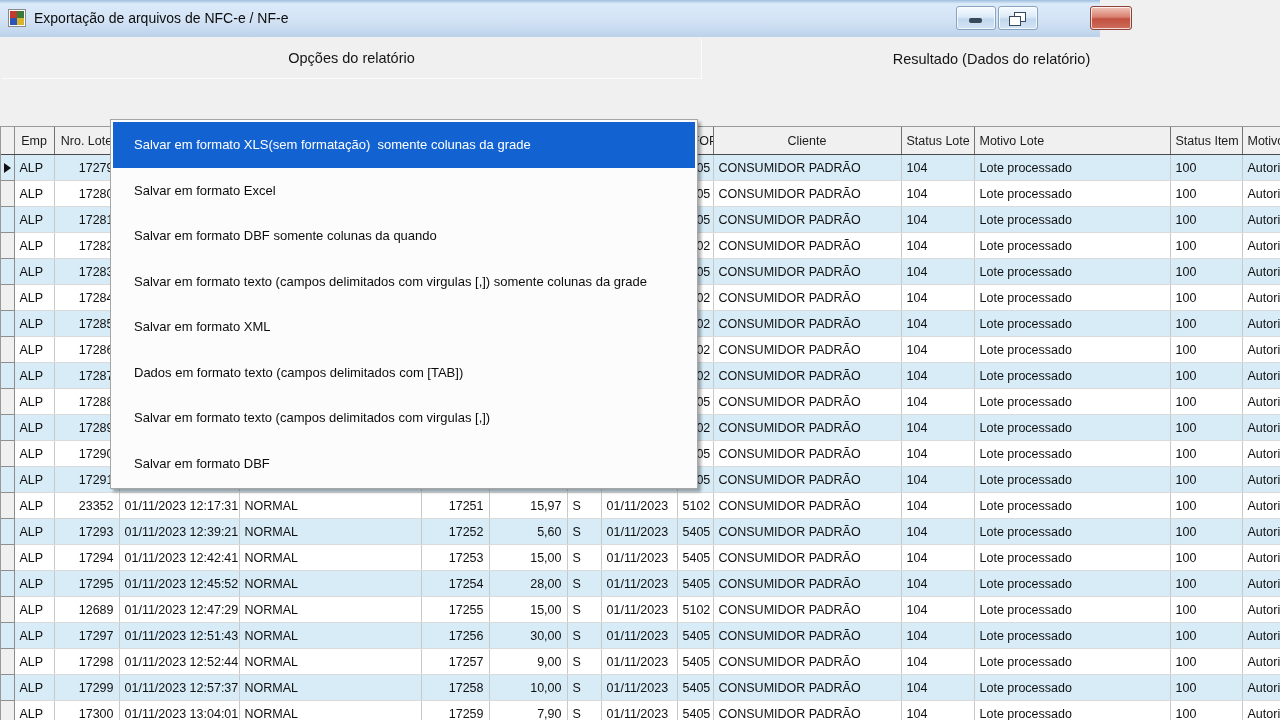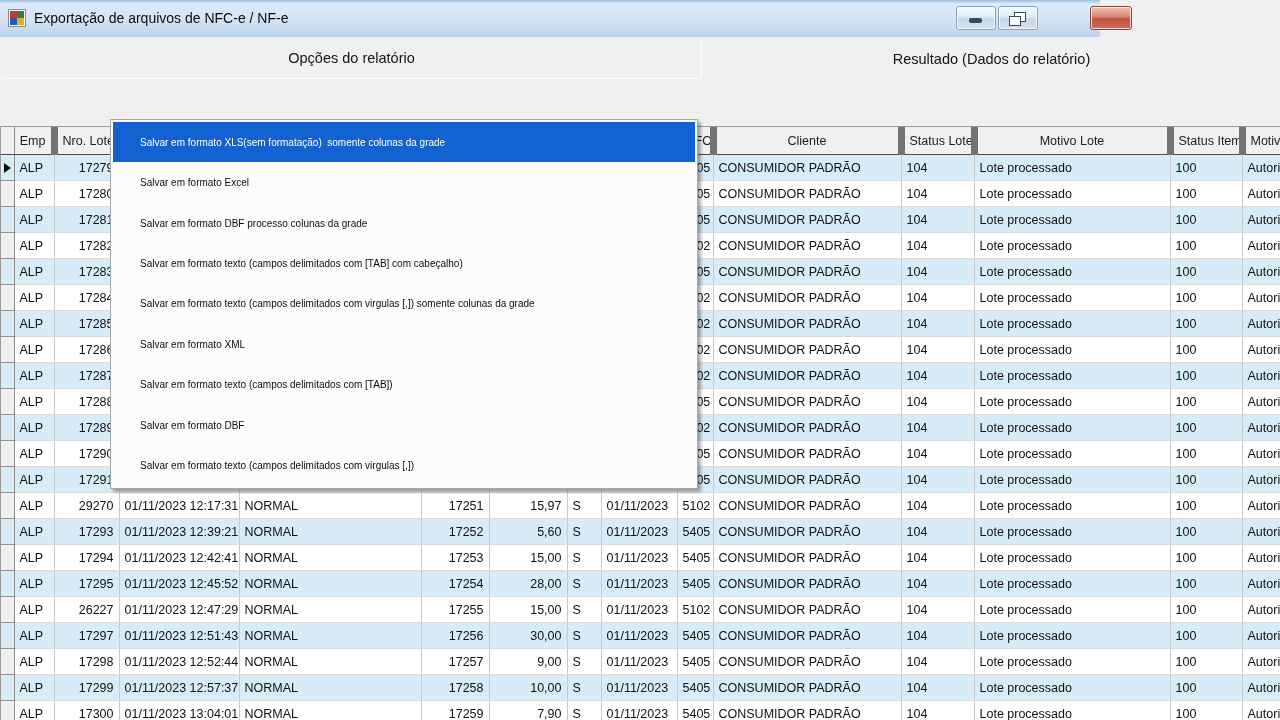--- a/index.html
+++ b/index.html
@@ -51,37 +51,37 @@
     border:1px solid #828790;background:#fff;font:13px "Liberation Sans",sans-serif;padding:0 4px;outline:none}
   .doc-btn{position:absolute;left:294px;top:85px;width:24px;height:24px;display:flex;align-items:center;justify-content:center}
   .doc{position:relative;width:13px;height:17px;background:#fff;border:1px solid #31507c;box-sizing:border-box}
   .funnel{position:absolute;left:2px;top:4px;width:0;height:0;border-left:4px solid transparent;border-right:4px solid transparent;border-top:6px solid #1a57c4}
   .funnel-stem{position:absolute;left:5px;top:9px;width:2px;height:4px;background:#1a57c4}
   .displayed-at{position:absolute;left:1090px;top:101px;width:260px;font-size:13px;color:#555;white-space:nowrap}
   
   .grid{position:absolute;left:0;top:126px;width:1280px;bottom:0;overflow:hidden;background:#fff;
     border-top:1px solid #999;border-left:1px solid #999;box-sizing:border-box}
   table{border-collapse:collapse;table-layout:fixed;width:1460px}
-  th{height:27px;background:#f0f0f0;border-right:7px solid #737373;border-bottom:1px solid #4a4a4a;
+  th{height:27px;background:#f0f0f0;border-right:1px solid #737373;border-bottom:1px solid #4a4a4a;
     font-weight:normal;font-size:12.5px;color:#1c1c1c;padding:0 5px;white-space:nowrap;overflow:hidden;text-align:center}
   td{height:25px;border-right:1px solid #c9c9c9;border-bottom:1px solid #dadada;
     font-size:12.5px;color:#101010;padding:0 5px;white-space:nowrap;overflow:hidden}
   tr.blue td{background:#d8ecf8}
   td.c-ind,th.h-ind{background:#f0f0f0;border-right:1px solid #8c8c8c;border-bottom:1px solid #8f8f8f;padding:0}
   th.h-ind{border-bottom:1px solid #4a4a4a}
   .c-lote,.c-nota,.c-valor,.c-cfop{text-align:right}
-  .h-motivo_lote{text-align:center}
+  .h-motivo_lote{text-align:left}
   .h-motivo{text-align:left}
   .h-cfop{text-align:right}
   .row-marker{display:block;margin:0 auto;width:0;height:0;border-left:7px solid #111;border-top:5px solid transparent;border-bottom:5px solid transparent}
   
   .menu{position:absolute;left:110px;top:119px;width:588px;height:370px;z-index:50;
     background:#fcfcfc;border:1px solid #a6a6a6;box-sizing:border-box;padding:2px;
     display:flex;flex-direction:column;box-shadow:3px 3px 3px rgba(0,0,0,.32)}
-  .menu-item{flex:1;display:flex;align-items:center;padding-left:27px;font-size:10px;color:#0c0c0c;white-space:pre;cursor:default}
+  .menu-item{flex:1;display:flex;align-items:center;padding-left:21px;font-size:13px;color:#0c0c0c;white-space:pre;cursor:default}
   .menu-item.selected{background:#1262d1;color:#fff}
 </style>
 </head>
 <body>
 
 <div class="titlebar">
   <div class="app-icon">
     <i class="q1"></i>
       <i class="q2"></i>
       <i class="q3"></i>
@@ -393,21 +393,21 @@
           <td class="c-cfop">5405</td>
           <td class="c-cliente">CONSUMIDOR PADRÃO</td>
           <td class="c-status_lote">104</td>
           <td class="c-motivo_lote">Lote processado</td>
           <td class="c-status_item">100</td>
           <td class="c-motivo">Autoriz</td>
         </tr>
         <tr>
           <td class="c-ind"></td>
           <td class="c-emp">ALP</td>
-          <td class="c-lote">29270</td>
+          <td class="c-lote">23352</td>
           <td class="c-datahora">01/11/2023 12:17:31</td>
           <td class="c-tipo">NORMAL</td>
           <td class="c-nota">17251</td>
           <td class="c-valor">15,97</td>
           <td class="c-s">S</td>
           <td class="c-data">01/11/2023</td>
           <td class="c-cfop">5102</td>
           <td class="c-cliente">CONSUMIDOR PADRÃO</td>
           <td class="c-status_lote">104</td>
           <td class="c-motivo_lote">Lote processado</td>
@@ -461,21 +461,21 @@
           <td class="c-cfop">5405</td>
           <td class="c-cliente">CONSUMIDOR PADRÃO</td>
           <td class="c-status_lote">104</td>
           <td class="c-motivo_lote">Lote processado</td>
           <td class="c-status_item">100</td>
           <td class="c-motivo">Autoriz</td>
         </tr>
         <tr>
           <td class="c-ind"></td>
           <td class="c-emp">ALP</td>
-          <td class="c-lote">26227</td>
+          <td class="c-lote">12689</td>
           <td class="c-datahora">01/11/2023 12:47:29</td>
           <td class="c-tipo">NORMAL</td>
           <td class="c-nota">17255</td>
           <td class="c-valor">15,00</td>
           <td class="c-s">S</td>
           <td class="c-data">01/11/2023</td>
           <td class="c-cfop">5102</td>
           <td class="c-cliente">CONSUMIDOR PADRÃO</td>
           <td class="c-status_lote">104</td>
           <td class="c-motivo_lote">Lote processado</td>
@@ -550,20 +550,19 @@
           <td class="c-status_item">100</td>
           <td class="c-motivo">Autoriz</td>
         </tr>
       </tbody>
   </table>
 </div>
 
 <div class="menu">
     <div class="menu-item selected">Salvar em formato XLS(sem formatação)  somente colunas da grade</div>
     <div class="menu-item">Salvar em formato Excel</div>
-    <div class="menu-item">Salvar em formato DBF processo colunas da grade</div>
-    <div class="menu-item">Salvar em formato texto (campos delimitados com [TAB] com cabeçalho)</div>
+    <div class="menu-item">Salvar em formato DBF somente colunas da quando</div>
     <div class="menu-item">Salvar em formato texto (campos delimitados com virgulas [,]) somente colunas da grade</div>
     <div class="menu-item">Salvar em formato XML</div>
-    <div class="menu-item">Salvar em formato texto (campos delimitados com [TAB])</div>
+    <div class="menu-item">Dados em formato texto (campos delimitados com [TAB])</div>
+    <div class="menu-item">Salvar em formato texto (campos delimitados com virgulas [,])</div>
     <div class="menu-item">Salvar em formato DBF</div>
-    <div class="menu-item">Salvar em formato texto (campos delimitados com virgulas [,])</div>
   </div>
 
 </body></html>

